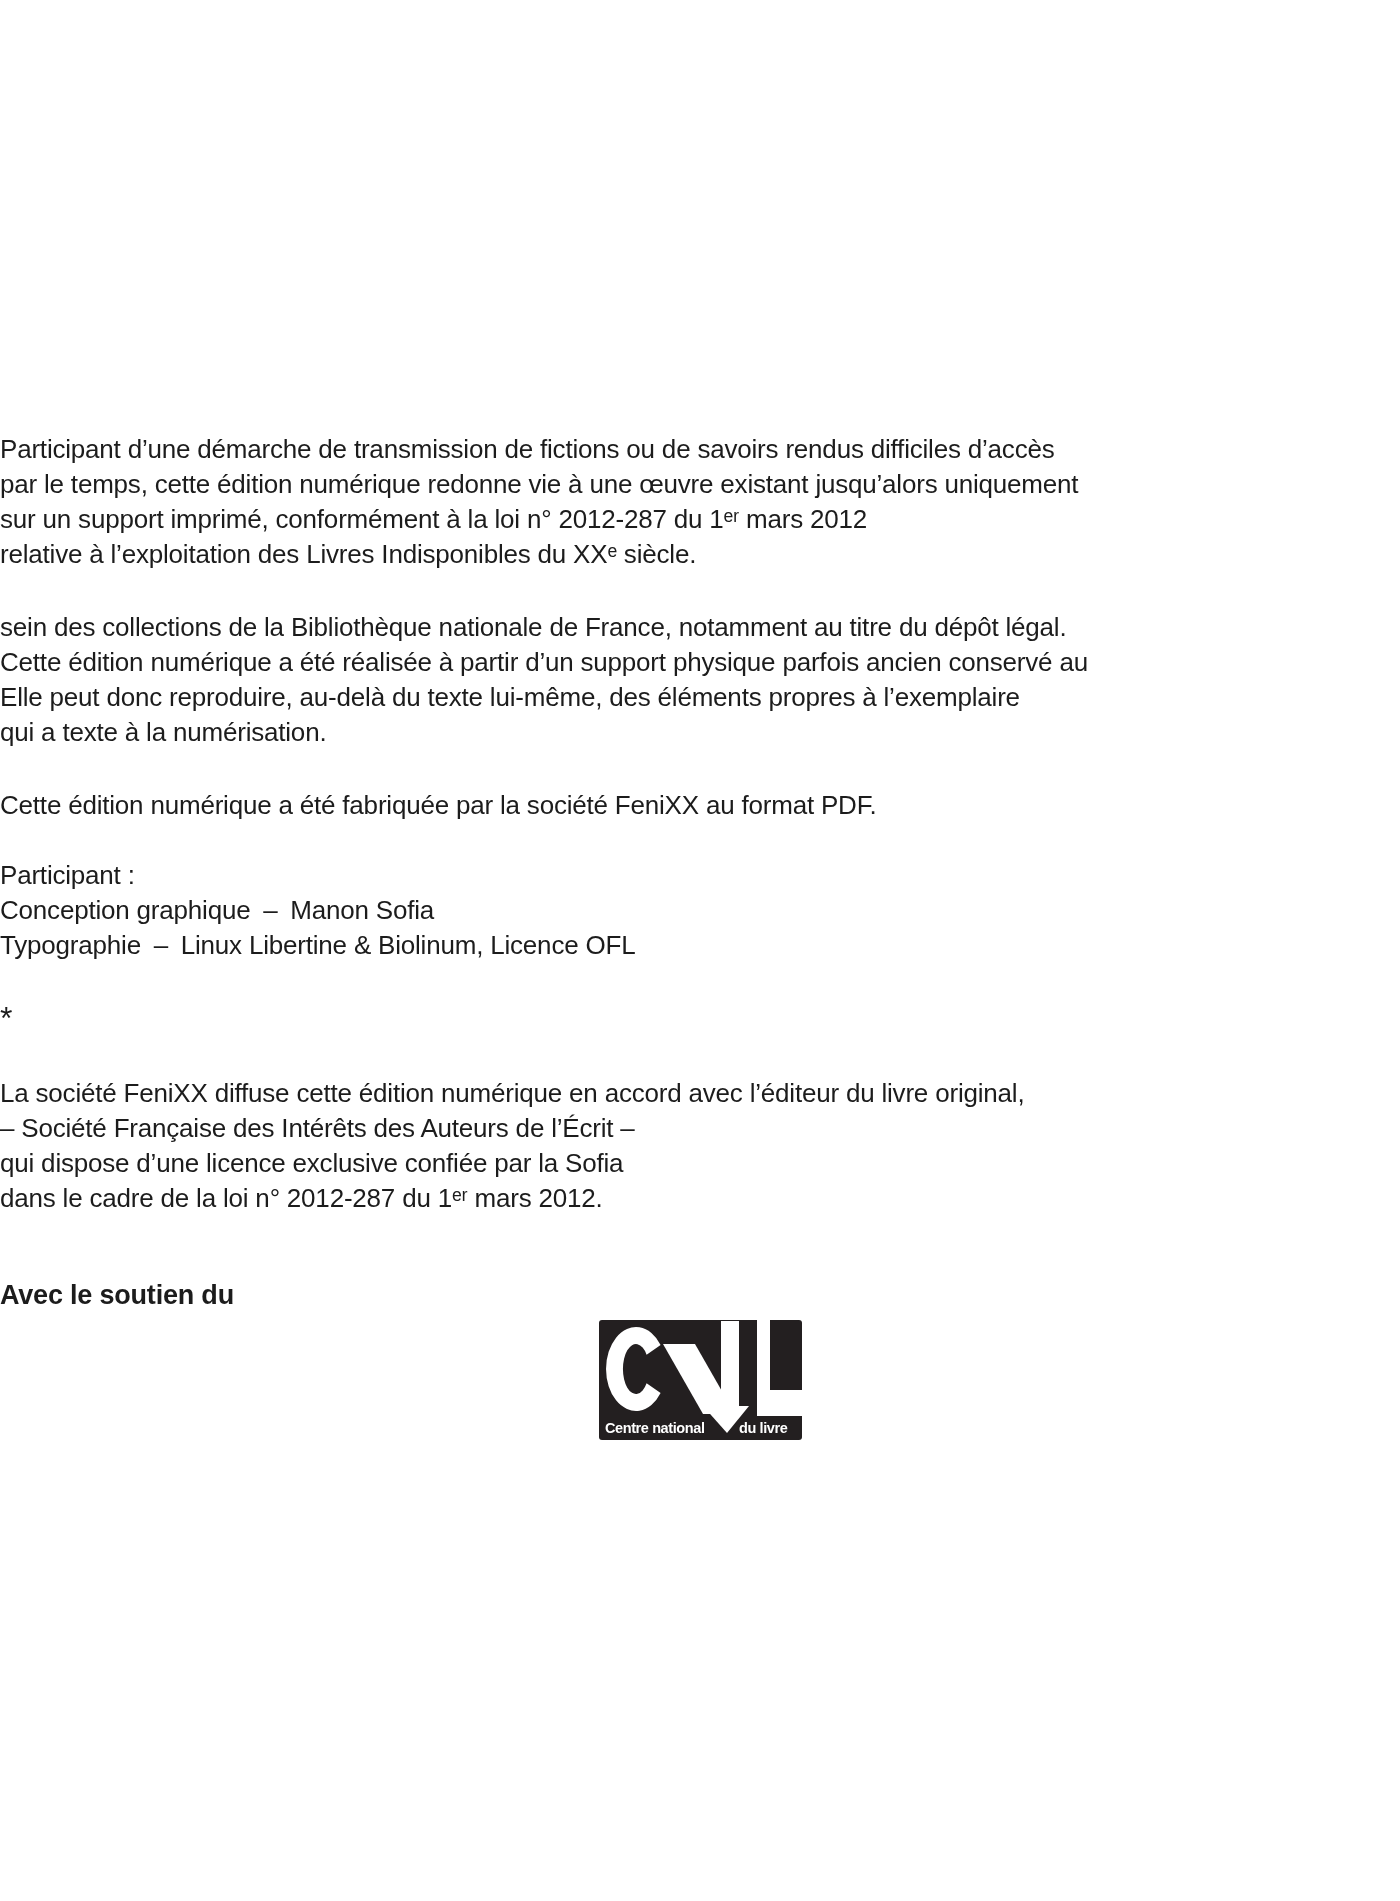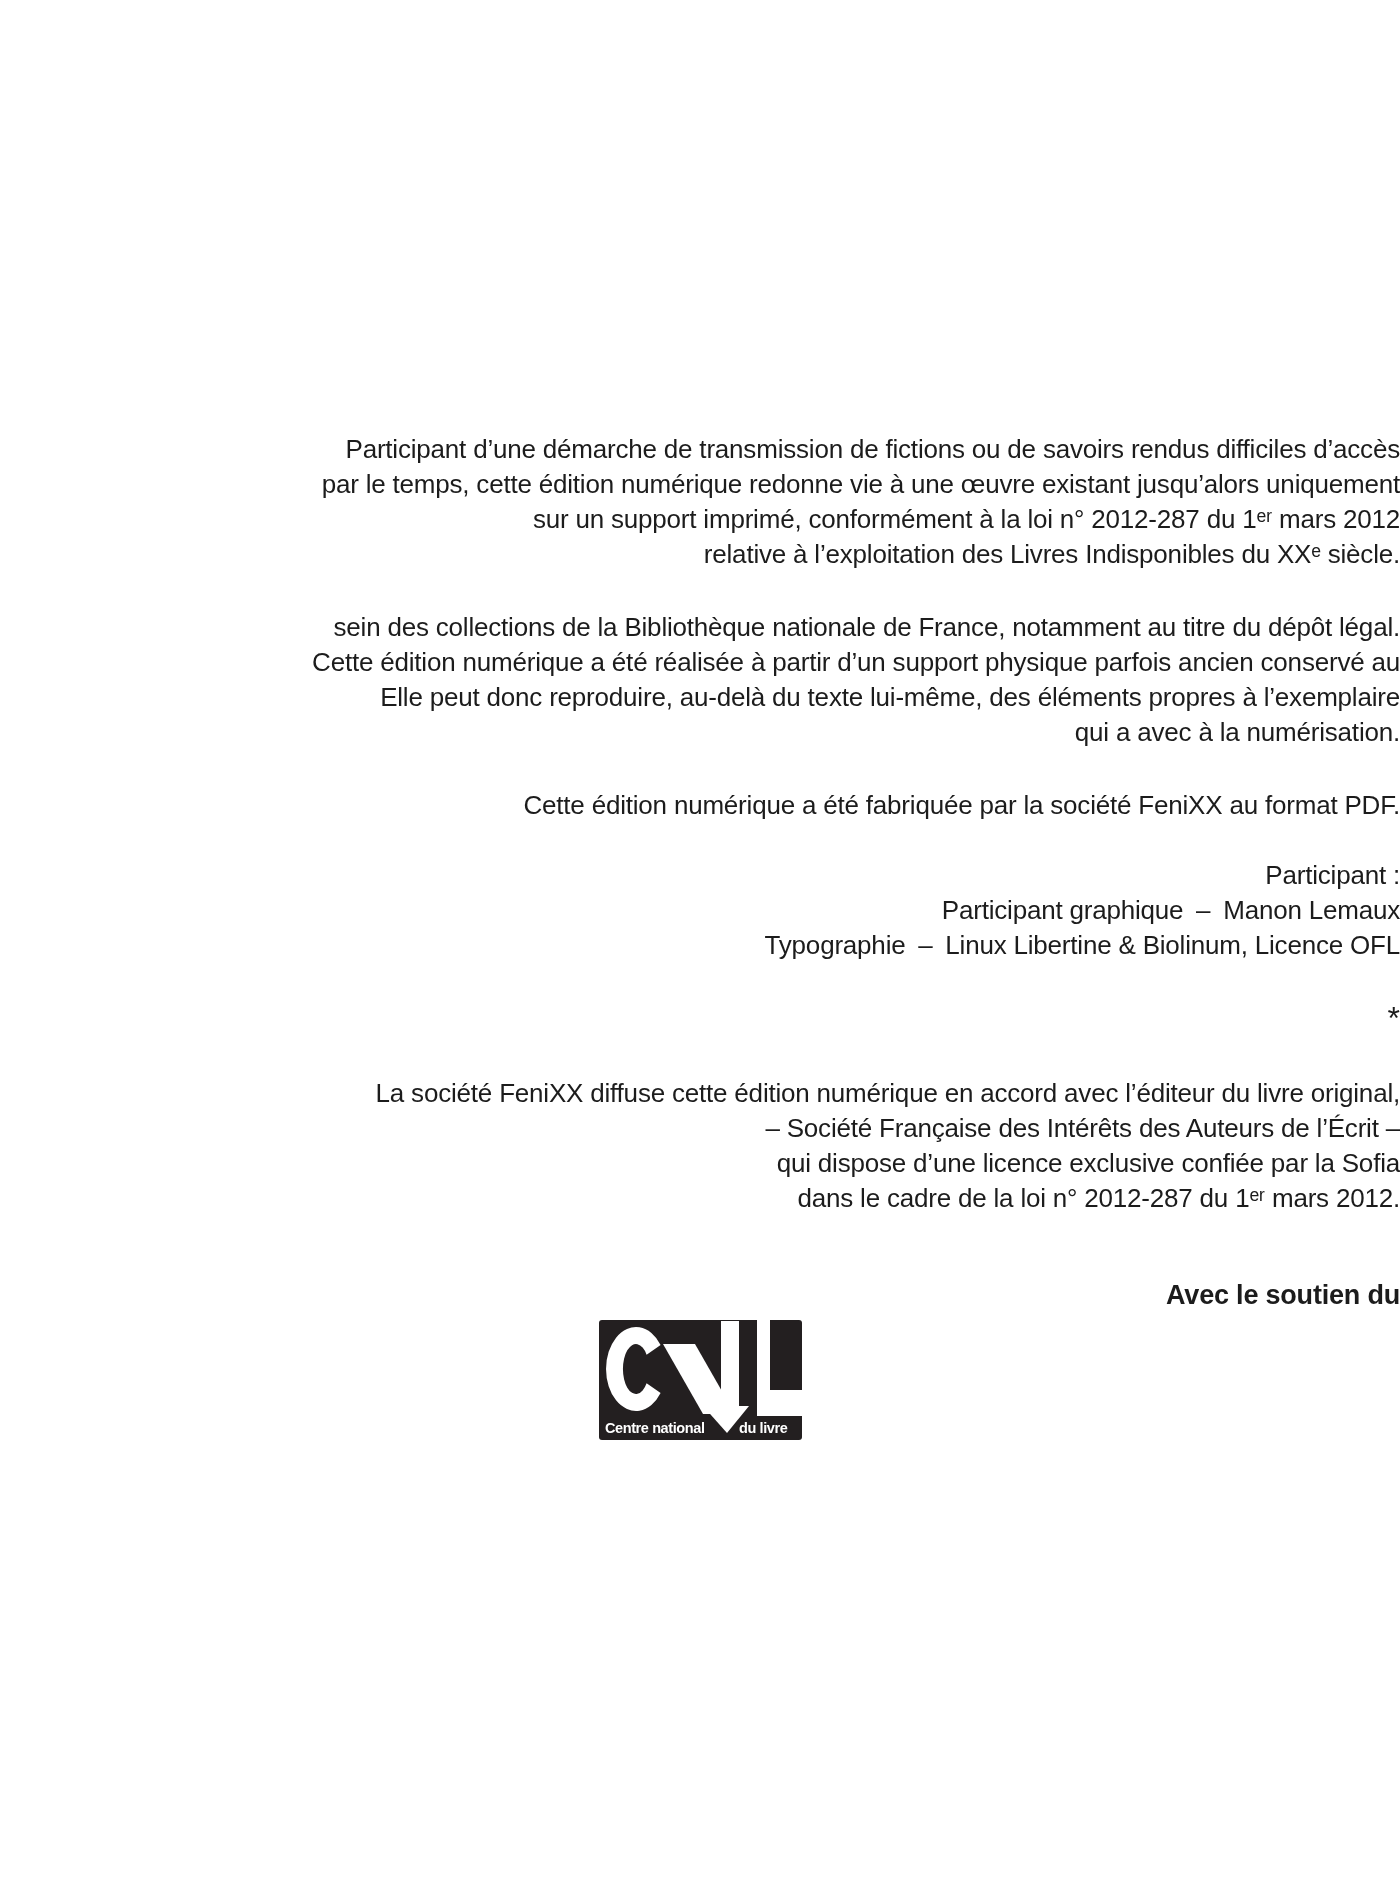--- a/index.html
+++ b/index.html
@@ -13,21 +13,21 @@
     height: 1901px;
     background: #ffffff;
     overflow: hidden;
     font-family: "Liberation Sans", "DejaVu Sans", sans-serif;
     color: #1c1c1c;
   }
   .block {
     position: absolute;
     left: 0;
     right: 0;
-    text-align: right;
+    text-align: left;
   }
   .body-text .line {
     font-size: 26px;
     line-height: 35px;
     letter-spacing: -0.2px;
     white-space: pre;
   }
   .star {
     font-size: 32px;
     line-height: 36px;
@@ -67,30 +67,30 @@
     <div class="line">Participant d’une démarche de transmission de fictions ou de savoirs rendus difficiles d’accès</div>
     <div class="line">par le temps, cette édition numérique redonne vie à une œuvre existant jusqu’alors uniquement</div>
     <div class="line">sur un support imprimé, conformément à la loi n° 2012-287 du 1ᵉʳ mars 2012</div>
     <div class="line">relative à l’exploitation des Livres Indisponibles du XXᵉ siècle.</div>
   </section>
 
   <section class="block body-text" style="top:610px">
     <div class="line">sein des collections de la Bibliothèque nationale de France, notamment au titre du dépôt légal.</div>
     <div class="line">Cette édition numérique a été réalisée à partir d’un support physique parfois ancien conservé au</div>
     <div class="line">Elle peut donc reproduire, au-delà du texte lui-même, des éléments propres à l’exemplaire</div>
-    <div class="line">qui a avec à la numérisation.</div>
+    <div class="line">qui a texte à la numérisation.</div>
   </section>
 
   <section class="block body-text" style="top:788px">
     <div class="line">Cette édition numérique a été fabriquée par la société FeniXX au format PDF.</div>
   </section>
 
   <section class="block body-text" style="top:858px">
     <div class="line">Participant :</div>
-    <div class="line">Participant graphique – Manon Lemaux</div>
+    <div class="line">Conception graphique – Manon Sofia</div>
     <div class="line">Typographie – Linux Libertine &amp; Biolinum, Licence OFL</div>
   </section>
 
   <section class="block star" style="top:1000px">*</section>
 
   <section class="block body-text" style="top:1076px">
     <div class="line">La société FeniXX diffuse cette édition numérique en accord avec l’éditeur du livre original,</div>
     <div class="line">– Société Française des Intérêts des Auteurs de l’Écrit –</div>
     <div class="line">qui dispose d’une licence exclusive confiée par la Sofia</div>
     <div class="line">dans le cadre de la loi n° 2012-287 du 1ᵉʳ mars 2012.</div>

